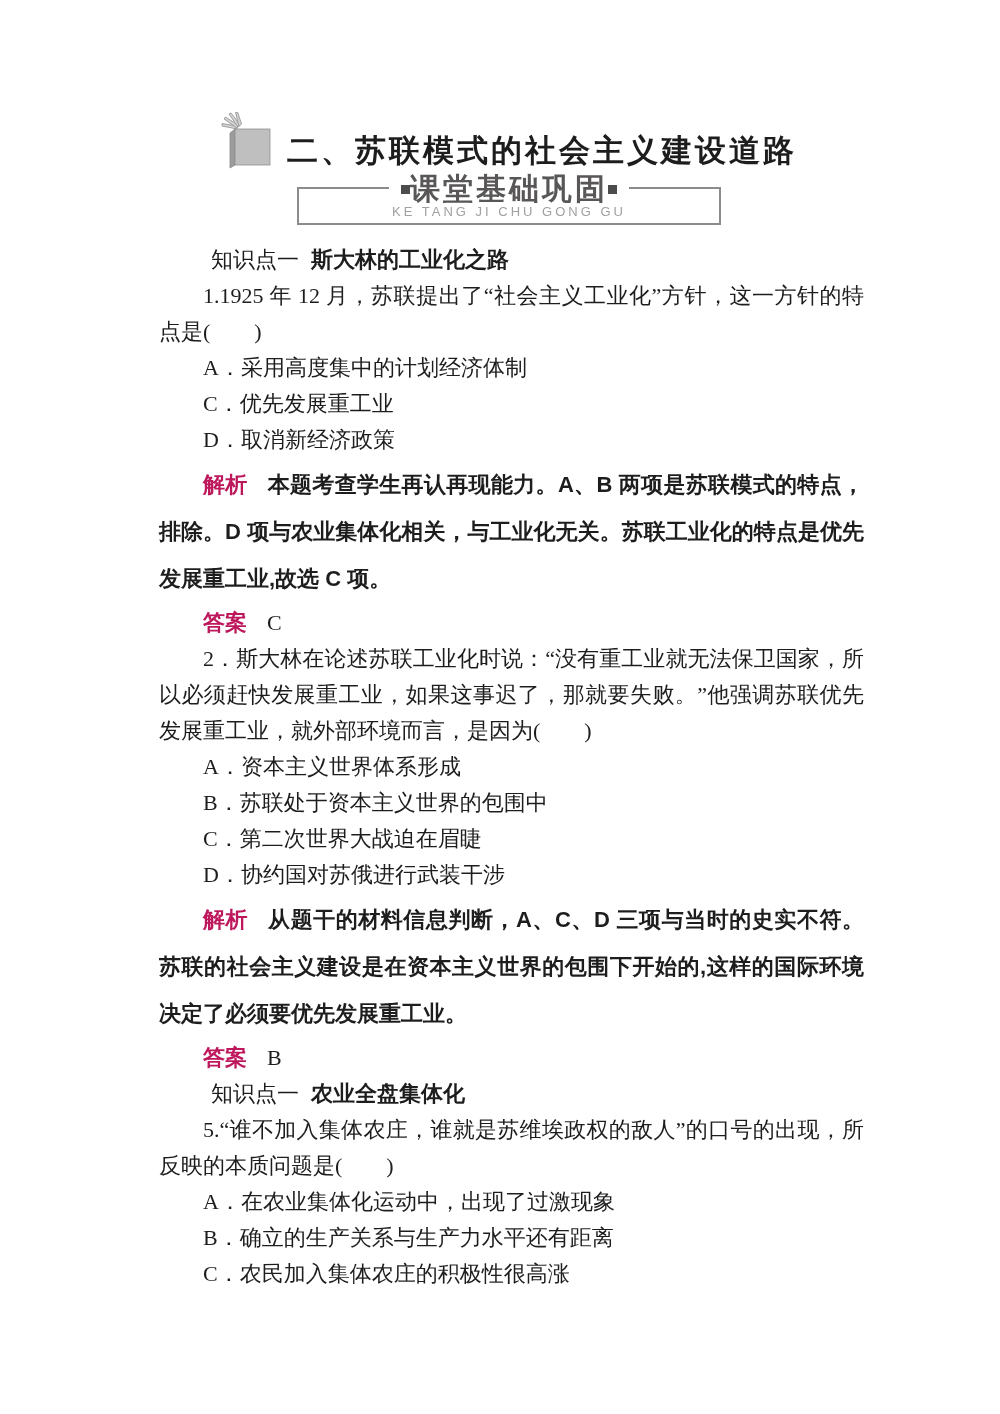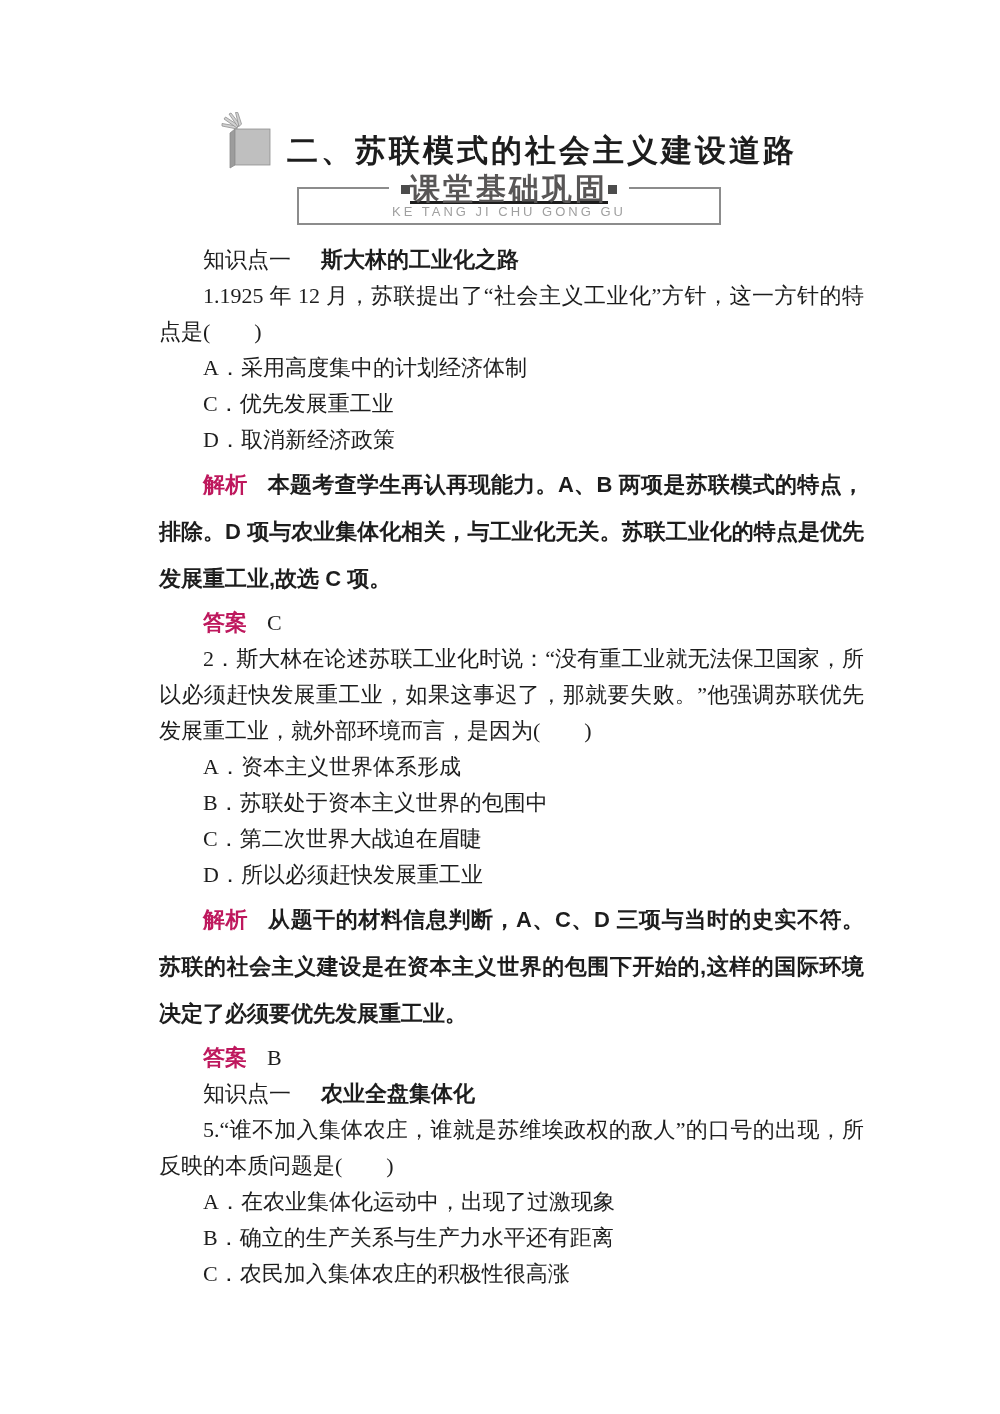--- a/index.html
+++ b/index.html
@@ -39,21 +39,20 @@
   }
   .banner-title-row {
     position:absolute;
     left:50%; top:-20px;
     transform:translateX(-50%);
     display:flex; align-items:center; 
     background:#ffffff;
     padding:0 12px;
     white-space:nowrap;
     height:40px;
-    text-decoration:underline;
   }
   .banner-sq { width:9px; height:9px; background:#4c4c4c; flex:0 0 auto; }
   .banner-title {
     font-family:"Liberation Sans","DejaVu Sans",sans-serif;
     font-weight:bold;
     font-size:30px;
     color:#585656;
     letter-spacing:3px;
   }
   .banner-pinyin {
@@ -71,22 +70,22 @@
     margin:17px 145px 0 150px;
     font-size:22px;
     line-height:36px;
     text-align:justify;
   }
   .kp-heading {
     font-family:"Liberation Sans","DejaVu Sans",sans-serif;
     text-indent:44px;
     line-height:36px;
   }
-  .kp-label { font-weight:normal; }
-  .kp-title { font-weight:bold; margin-left:30px; }
+  .kp-label { font-weight:normal;margin-left:8px; }
+  .kp-title { font-weight:bold; margin-left:12px; }
 
   .stem { text-indent:44px; }
   .option { padding-left:44px; }
 
   .analysis {
     font-family:"Liberation Sans","DejaVu Sans",sans-serif;
     font-weight:bold;
     line-height:47px;
     text-indent:44px;
     margin:3px 0;
@@ -144,21 +143,21 @@
     </div>
 
     <div class="answer-row">
       <span class="red-label">答案</span><span class="answer-val">C</span>
     </div>
 
     <div class="stem">2．斯大林在论述苏联工业化时说：“没有重工业就无法保卫国家，所以必须赶快发展重工业，如果这事迟了，那就要失败。”他强调苏联优先发展重工业，就外部环境而言，是因为(　　)</div>
     <div class="option">A．资本主义世界体系形成</div>
     <div class="option">B．苏联处于资本主义世界的包围中</div>
     <div class="option">C．第二次世界大战迫在眉睫</div>
-    <div class="option">D．所以必须赶快发展重工业</div>
+    <div class="option">D．协约国对苏俄进行武装干涉</div>
 
     <div class="analysis">
       <span class="red-label">解析</span><span>从题干的材料信息判断，A、C、D 三项与当时的史实不符。苏联的社会主义建设是在资本主义世界的包围下开始的,这样的国际环境决定了必须要优先发展重工业。</span>
     </div>
 
     <div class="answer-row">
       <span class="red-label">答案</span><span class="answer-val">B</span>
     </div>
 
     <div class="kp-heading">

